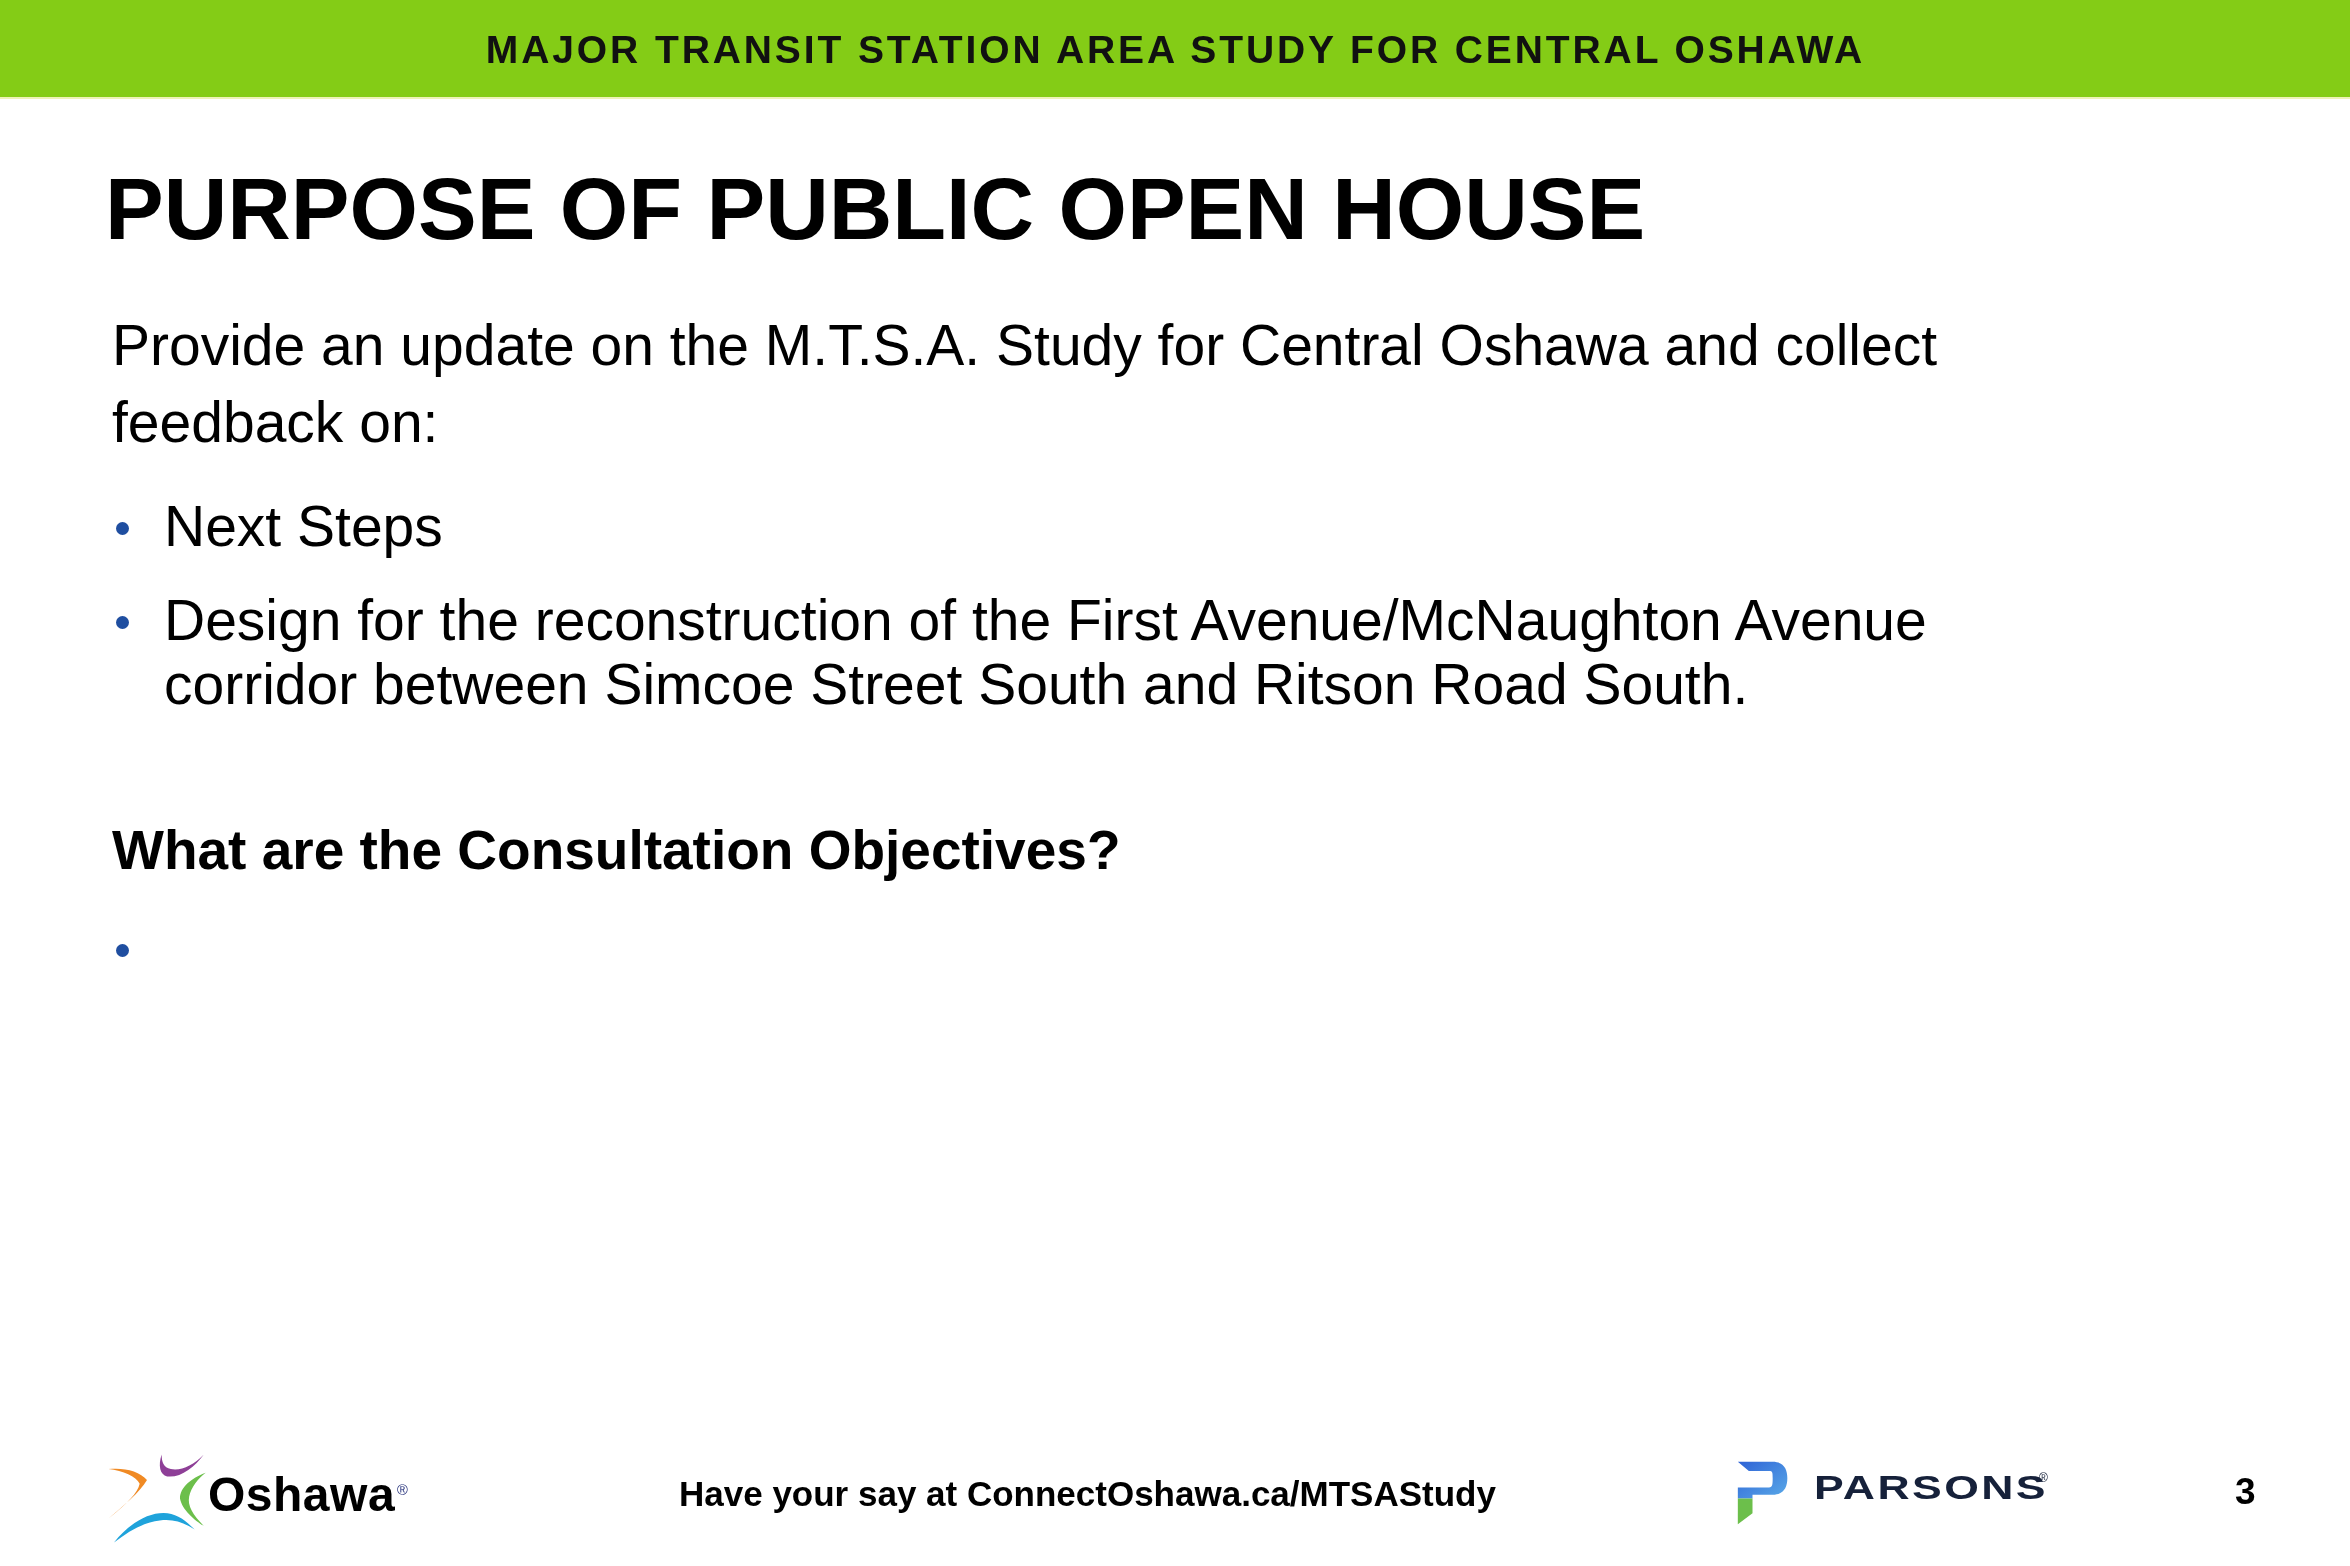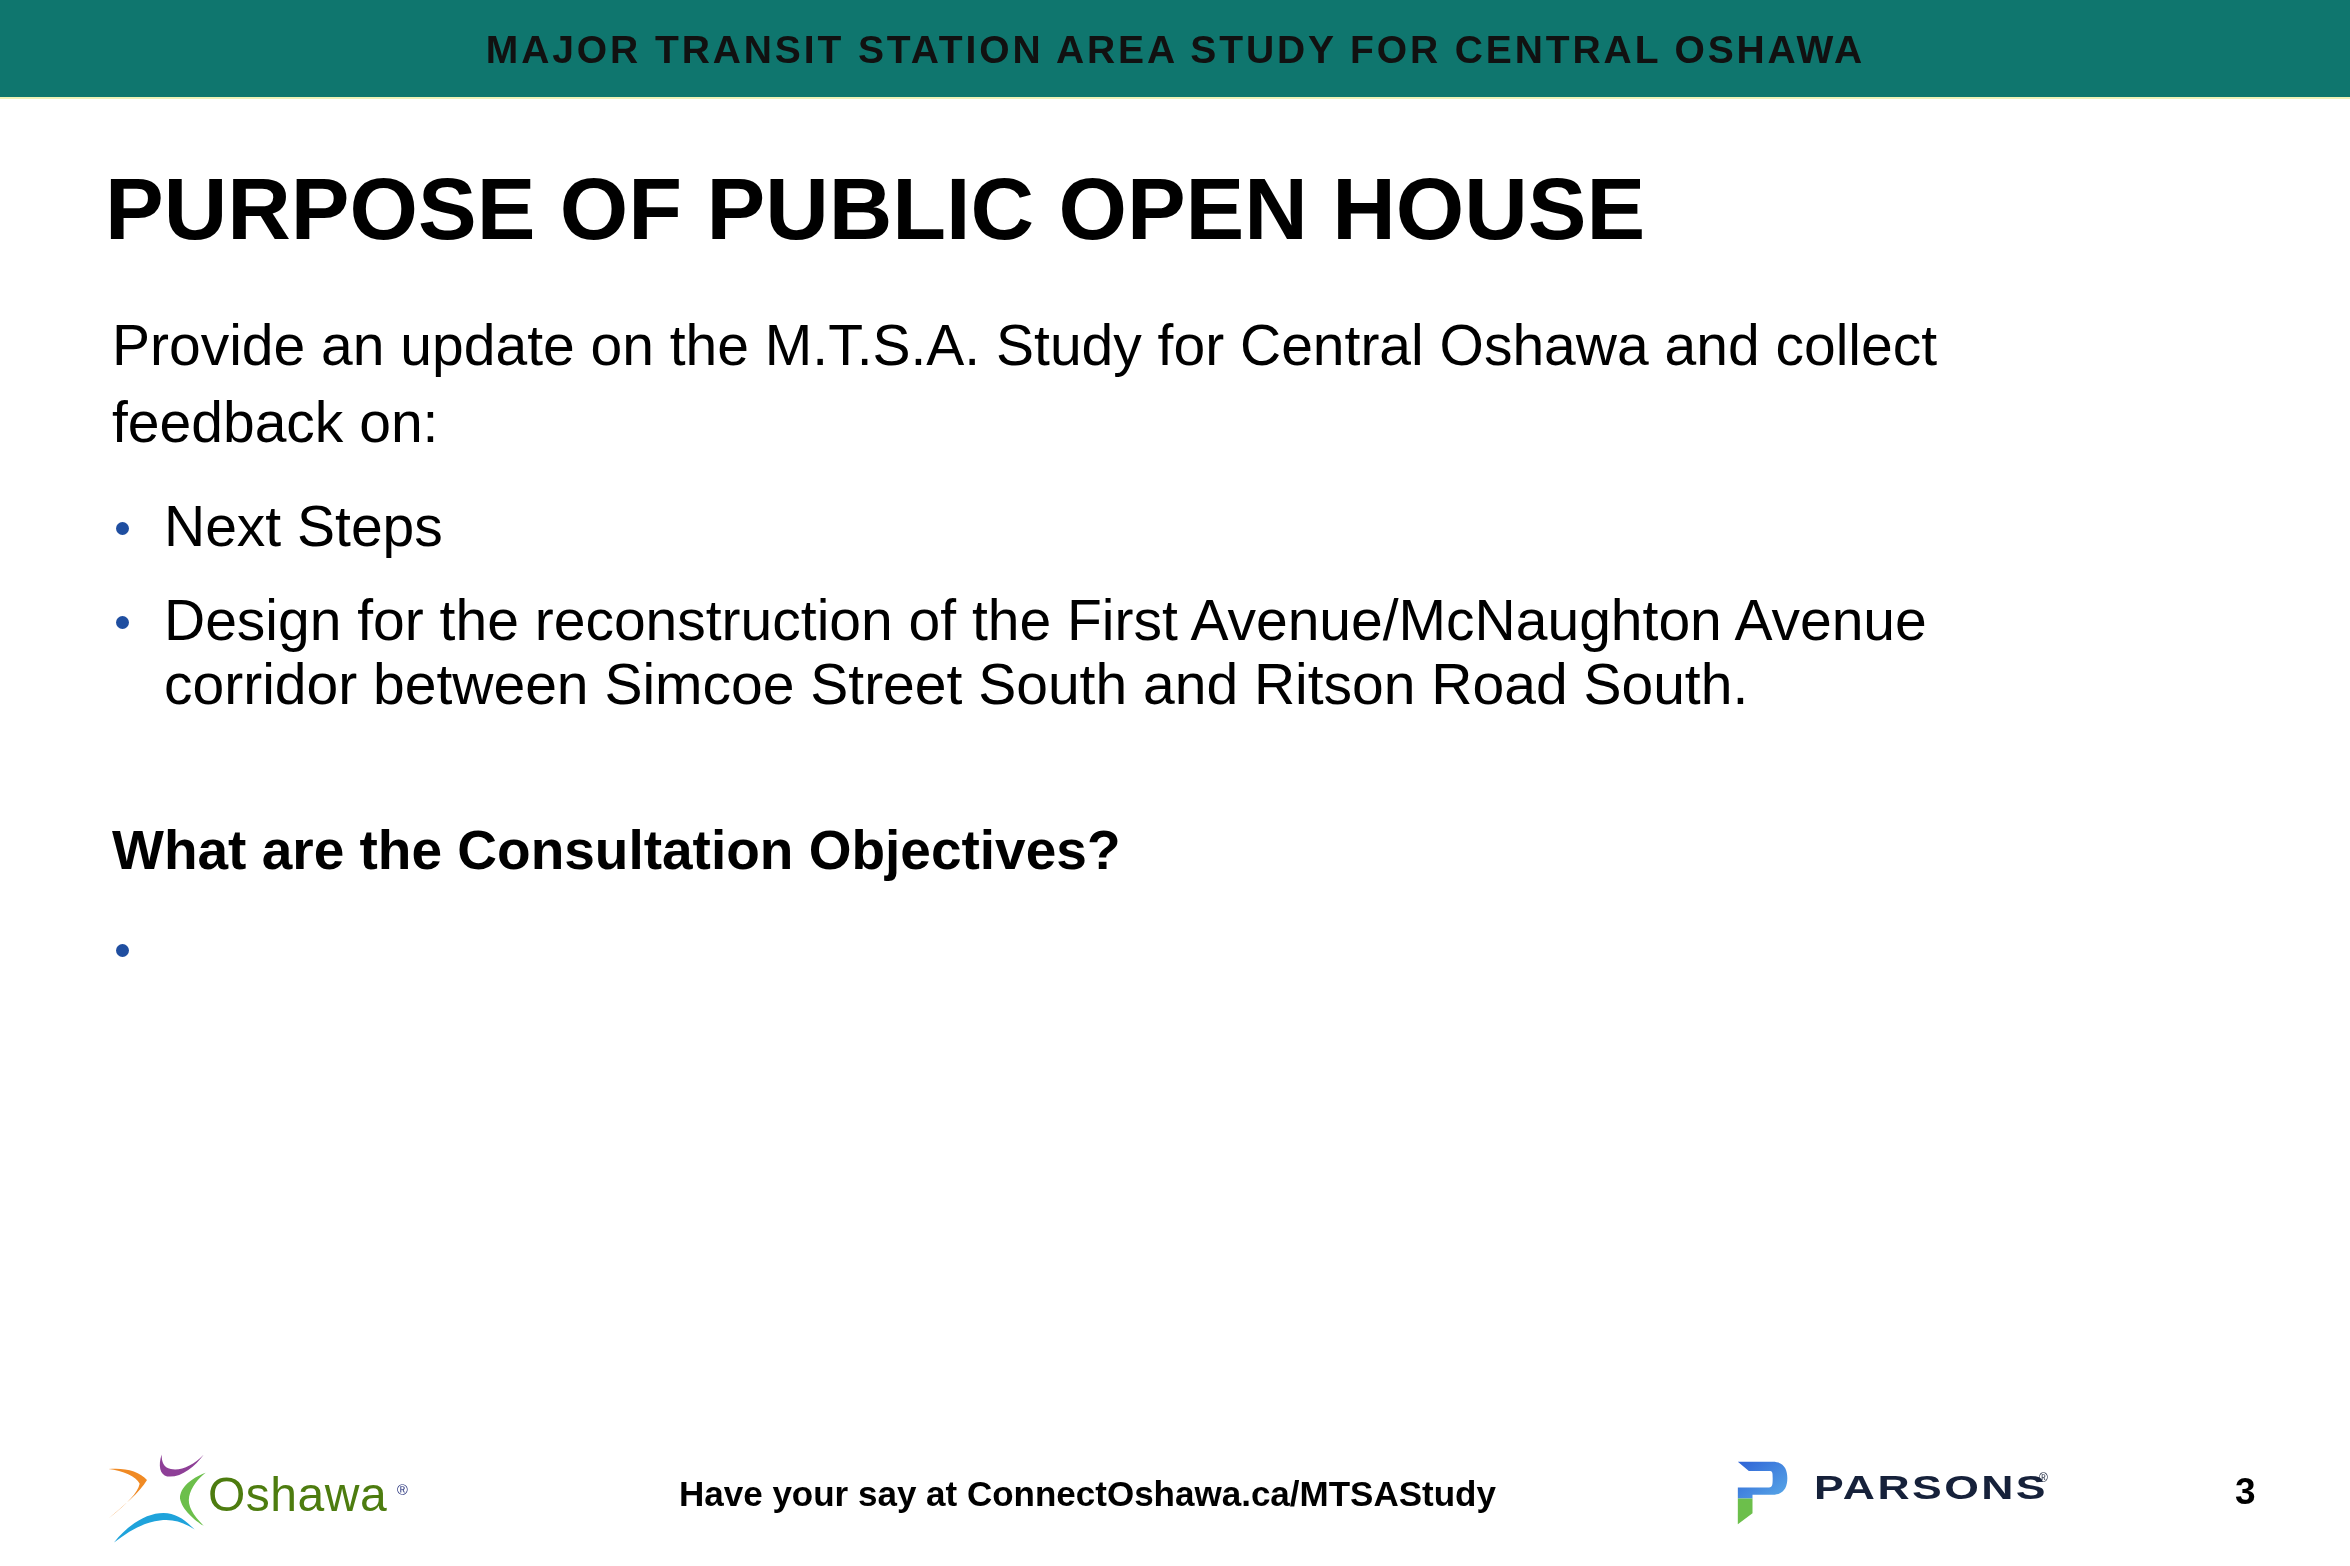--- a/index.html
+++ b/index.html
@@ -2,21 +2,21 @@
 <html style="font-size:14.7px"><head>
 <meta charset="utf-8">
 <style>
   html, body { margin: 0; padding: 0; }
   body {
     width: 2351px; height: 1567px; background: #ffffff; position: relative; overflow: hidden;
     font-family: "Liberation Sans", sans-serif; color: #000;
   }
   .header-band {
     position: absolute; left: 0; top: 0; width: 2351px; height: 97px;
-    background: #0f766e; border-bottom: 2.8px solid #eef2b8;
+    background: #84cc16; border-bottom: 2.8px solid #eef2b8;
     display: flex; align-items: center; justify-content: center;
   }
   .header-title {
     font-weight: bold; font-size: 39px; letter-spacing: 2.9px; color: #111;
     margin-top: 3.7px;
   }
   .slide-title {
     position: absolute; left: 105px; top: 165px; margin: 0;
     font-size: 88px; font-weight: bold; line-height: 1; letter-spacing: 0px;
   }
@@ -32,21 +32,21 @@
   .list-a { top: 494px; }
   .list-a li:nth-child(1) { margin-bottom: 30px; }
   .sub-heading {
     position: absolute; left: 112px; top: 817px; margin: 0;
     font-size: 55px; font-weight: bold; line-height: 66px;
   }
   .list-b { top: 916px; }
   .list-b li { margin-bottom: 29px; }
   .footer-logo-oshawa { position: absolute; left: 103px; top: 1447px; width: 312px; height: 101px; }
   .oshawa-word {
-    position: absolute; left: 105px; top: 20px; font-size: 48px; color: #4d7c0f; letter-spacing: 0.5px;
+    position: absolute; left: 105px; top: 20px; font-size: 48px; color: #000000; letter-spacing: 0.5px; font-weight: bold;
   }
   .oshawa-reg { position: absolute; left: 294px; top: 35px; font-size: 14.7px; color: #24307a; }
   .footer-cta {
     position: absolute; left: 0; width: 2204px; top: 1474px; text-align: center;
     font-size: 35px; font-weight: bold; padding-left: 0;
   }
   .cta-inner { position: absolute; left: 679px; top: 0; white-space: nowrap; }
   .footer-logo-parsons { position: absolute; left: 1736px; top: 1460px; width: 312px; height: 66px; }
   .parsons-word {
     position: absolute; left: 78px; top: 9.2px; font-size: 33px; font-weight: bold; color: #16213a;

